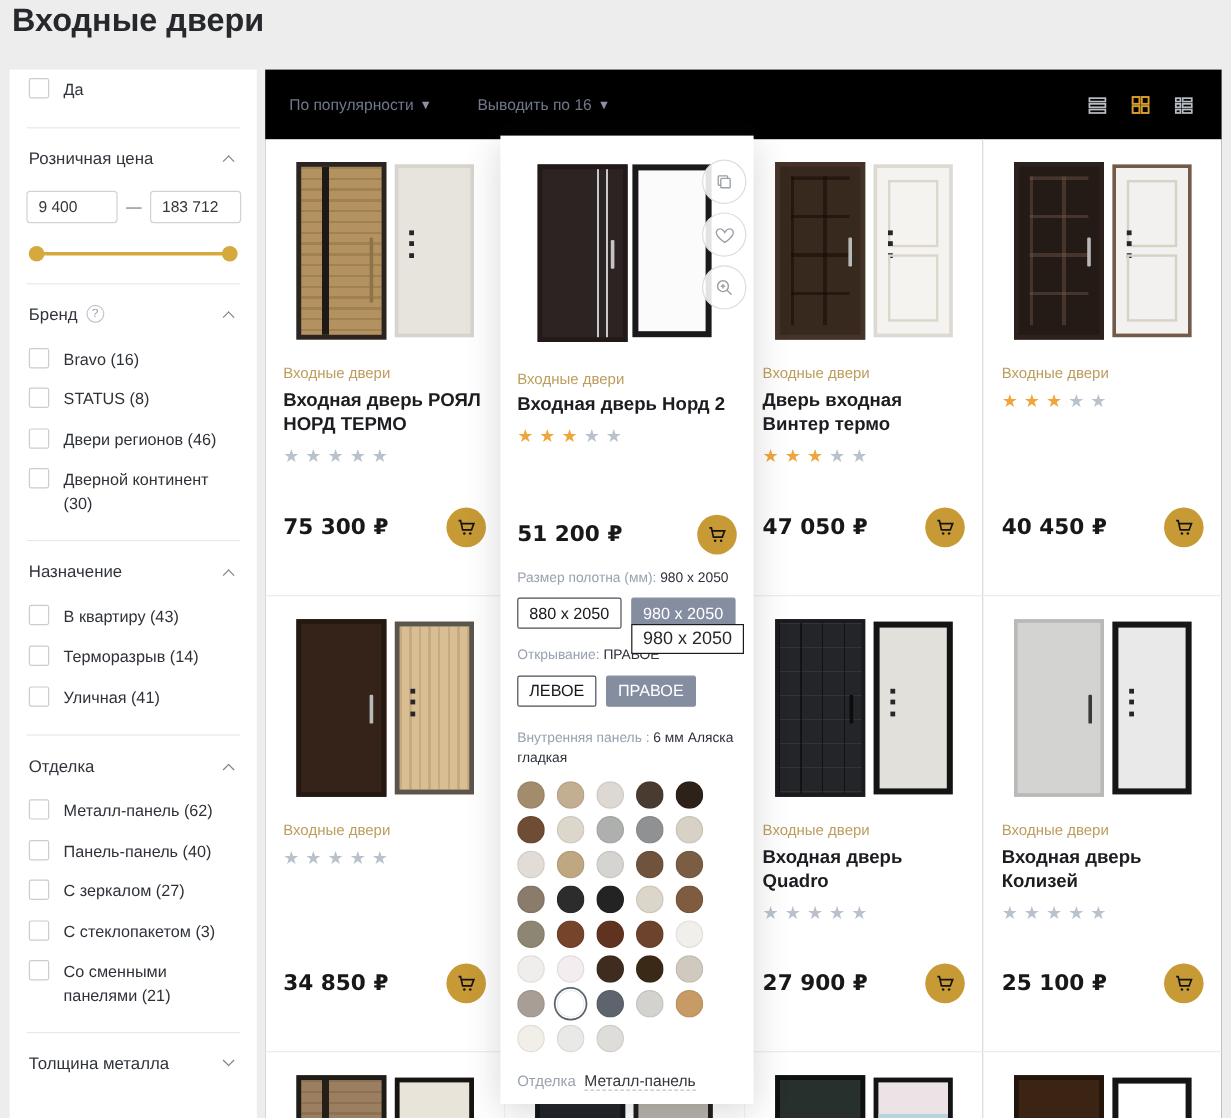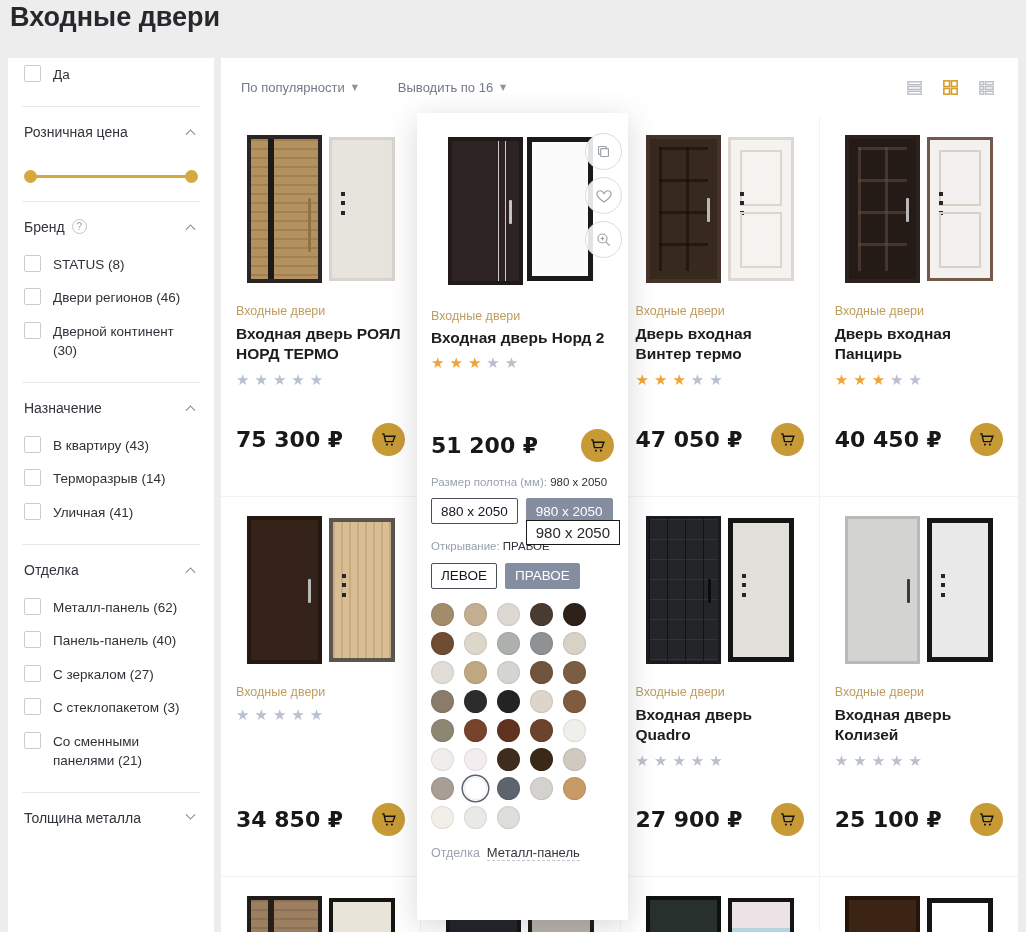--- a/index.html
+++ b/index.html
@@ -24,21 +24,21 @@
   .f-label { font-size:13.5px; color:#2e3238; line-height:1.45; }
   .range-row { display:flex; align-items:center; gap:7px; padding:6px 0 2px 0; }
   .range-input { width:76px; height:27px; border:1px solid #cfd2d7; border-radius:3px; font-size:13px; color:#33363b; padding:0 9px; font-family:inherit; background:#fff; }
   .range-dash { color:#6b6f76; font-size:13px; }
   .slider { position:relative; height:13px; margin:17px 2px 4px 2px; }
   .slider .track { position:absolute; left:5px; right:5px; top:5px; height:3px; background:#d6a93f; border-radius:2px; }
   .slider .knob { position:absolute; top:0; width:13px; height:13px; border-radius:50%; background:#d6a93f; }
   .slider .knob.min { left:0; } .slider .knob.max { right:0; }
 
   
-  .main { position:absolute; left:221px; top:58px; width:797px; height:874px; background:#ffffff; }
+  .main { position:absolute; left:221px; top:58px; width:797px; height:874px; background:#000000; }
   .toolbar { display:flex; align-items:center; height:58px; padding:0 22px 0 20px; }
   .sort-ctrl { display:flex; align-items:center; font-size:13px; color:#70798a; margin-right:40px; cursor:pointer; }
   .caret { font-family:"DejaVu Sans",sans-serif; font-size:8px; color:#8b93a1; margin-left:7px; }
   .views { margin-left:auto; display:flex; gap:17px; align-items:center; }
   .view-btn { background:none; border:none; cursor:pointer; padding:0; line-height:0; }
 
   .grid { display:grid; grid-template-columns:repeat(4,1fr); grid-auto-rows:380px; }
   .cell { border-left:1px solid #f3f3f4; border-top:1px solid #f3f3f4; background:#fff; }
   .cell:nth-child(4n+1) { border-left:none; }
   .cell:nth-child(-n+4) { border-top:none; }
@@ -66,21 +66,21 @@
   .door .handle { display:none; position:absolute; top:42%; width:3px; height:24px; background:var(--handleC,#2a2a2a); border-radius:1px; }
   .door[data-handle="right"] .handle { display:block; right:7px; }
   .door .hw { display:none; position:absolute; left:9px; top:38%; width:4px; height:4px; background:#26262a; box-shadow:0 9px 0 #26262a, 0 19px 0 #26262a; }
   .door[data-hw="1"] .hw { display:block; }
 
   .cat { font-size:12.5px; color:#bd9d5e; margin-top:19px; }
   .ptitle { font-size:15.5px; font-weight:700; color:#1b1d21; line-height:1.28; margin-top:6px; min-height:20px; }
   .stars { margin-top:9px; font-family:"DejaVu Sans",sans-serif; font-size:15px; letter-spacing:5px; line-height:1; }
   .stars .on { color:#f0a53c; } .stars .off { color:#b9c1cd; }
   .price-row { margin-top:auto; display:flex; align-items:center; justify-content:space-between; }
-  .price { font-family:"DejaVu Sans",sans-serif; font-size:22px; font-weight:700; color:#17181a; }
+  .price { font-family:"DejaVu Sans",sans-serif; font-size:18px; font-weight:700; color:#17181a; }
   .cart-btn { width:33px; height:33px; border-radius:50%; background:#c79a36; border:none; cursor:pointer; display:flex; align-items:center; justify-content:center; flex:0 0 33px; }
 
   
   .exp-card { position:absolute; left:196px; top:55px; width:211px; height:807px; background:#fff; box-shadow:0 6px 28px rgba(60,60,70,.20); z-index:5; padding:14px 14px 16px 14px; }
   .exp-doors { display:flex; gap:4px; margin:10px 0 0 17px; }
   .exp-actions { position:absolute; right:6px; top:20px; display:flex; flex-direction:column; gap:7px; z-index:6; }
   .act-btn { width:37px; height:37px; border-radius:50%; border:1px solid #dcdcdc; background:rgba(255,255,255,.88); cursor:pointer; display:flex; align-items:center; justify-content:center; }
   .exp-cat { font-size:12.5px; color:#bd9d5e; margin-top:24px; }
   .exp-title { font-size:15.5px; font-weight:700; color:#1b1d21; margin-top:6px; }
   .exp-price-row { display:flex; align-items:center; justify-content:space-between; margin-top:58px; }
@@ -108,30 +108,39 @@
         <div class="f-item">
           <span class="cb"></span>
           <span class="f-label">Да</span>
         </div>
       </section>
       <section class="f-section">
         <div class="f-head">
           <span class="f-title">Розничная цена</span>
           <span class="chev up"></span>
         </div>
+        <div class="range-row">
+          <input class="range-input" value="9 400" style="">
+          <span class="range-dash">—</span>
+          <input class="range-input" value="183 712" style="">
+        </div>
         <div class="slider">
           <div class="track"></div>
           <div class="knob min"></div>
           <div class="knob max"></div>
         </div>
       </section>
       <section class="f-section">
         <div class="f-head">
           <span class="f-title">Бренд<span class="help">?</span></span>
           <span class="chev up"></span>
+        </div>
+        <div class="f-item">
+          <span class="cb"></span>
+          <span class="f-label">Bravo (16)</span>
         </div>
         <div class="f-item">
           <span class="cb"></span>
           <span class="f-label">STATUS (8)</span>
         </div>
         <div class="f-item">
           <span class="cb"></span>
           <span class="f-label">Двери регионов (46)</span>
         </div>
         <div class="f-item">
@@ -279,21 +288,20 @@
   <div class="card">
     <div class="doors">
       <div class="door dl" data-kind="panels" data-handle="right" style="--base: #241a16; border-color: rgb(44, 33, 28); border-width: 4px; --detail: rgba(110,85,70,.45); --handleC: #b9b9b9;">
                 <div class="handle"></div>
               </div>
       <div class="door dr" data-kind="inset2" data-hw="1" style="--base: #f2f1ef; border-color: rgb(115, 89, 74); border-width: 3px; --detail: #d8d2c6;">
                 <div class="hw"></div>
               </div>
     </div>
     <div class="cat">Входные двери</div>
-    <div class="ptitle">Дверь входная Панцирь</div>
     <div class="stars"><span class="star on">★</span><span class="star on">★</span><span class="star on">★</span><span class="star off">★</span><span class="star off">★</span></div>
     <div class="price-row">
       <div class="price">40 450 ₽</div>
       <button class="cart-btn">
                 <svg width="17" height="17" viewBox="0 0 24 24" fill="none" stroke="#141414" stroke-width="2">
                   <path d="M3 4h2.4l2.4 11h10.4L21 7.5H7"></path>
                   <circle cx="9.8" cy="19.2" r="1.5" fill="#141414" stroke="none"></circle>
                   <circle cx="16.8" cy="19.2" r="1.5" fill="#141414" stroke="none"></circle>
                 </svg>
               </button>
@@ -458,20 +466,21 @@
         <div class="opt-btns" id="exp-size-btns">
             <button class="opt-btn">880 x 2050</button>
             <button class="opt-btn sel">980 x 2050</button>
           </div>
         <div class="opt-label"><span>Открывание: </span><b>ПРАВОЕ</b></div>
         <div class="size-tooltip">980 x 2050</div>
         <div class="opt-btns" id="exp-open-btns">
             <button class="opt-btn">ЛЕВОЕ</button>
             <button class="opt-btn sel">ПРАВОЕ</button>
           </div>
+        <div class="opt-label" style="margin-top:18px;"><span>Внутренняя панель : </span><b>6 мм Аляска гладкая</b></div>
         <div class="swatches" id="exp-swatches">
             <div class="swatch" style="background: rgb(163, 140, 108);"></div>
             <div class="swatch" style="background: rgb(196, 174, 146);"></div>
             <div class="swatch" style="background: rgb(221, 217, 210);"></div>
             <div class="swatch" style="background: rgb(74, 59, 49);"></div>
             <div class="swatch" style="background: rgb(45, 33, 25);"></div>
             <div class="swatch" style="background: rgb(111, 76, 52);"></div>
             <div class="swatch" style="background: rgb(221, 215, 203);"></div>
             <div class="swatch" style="background: rgb(174, 176, 174);"></div>
             <div class="swatch" style="background: rgb(143, 145, 146);"></div>

